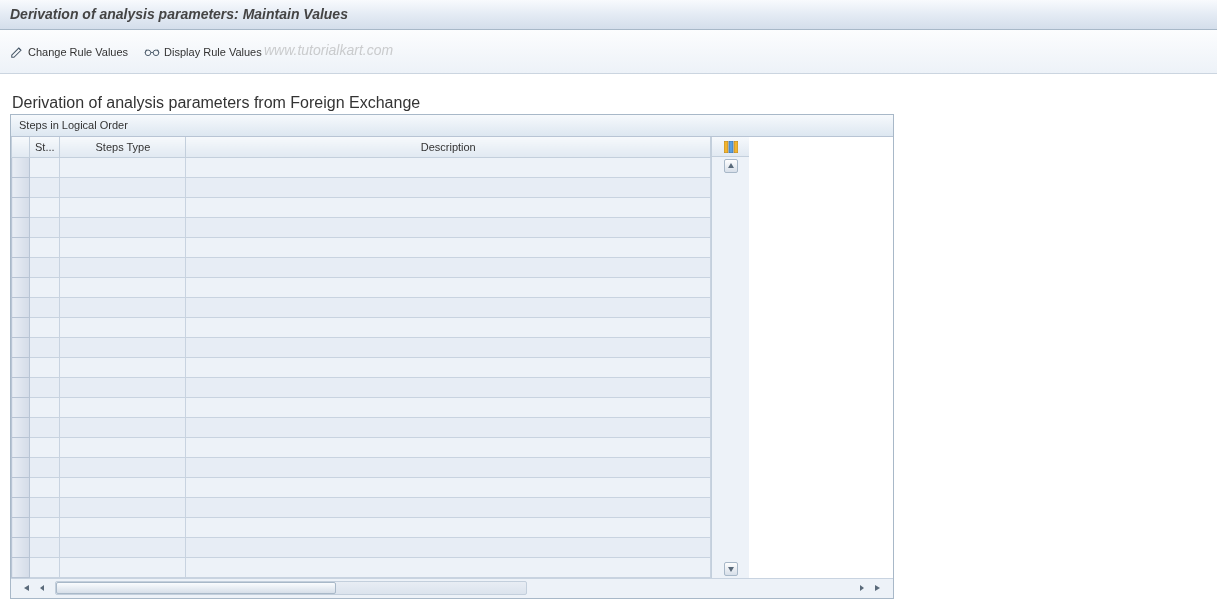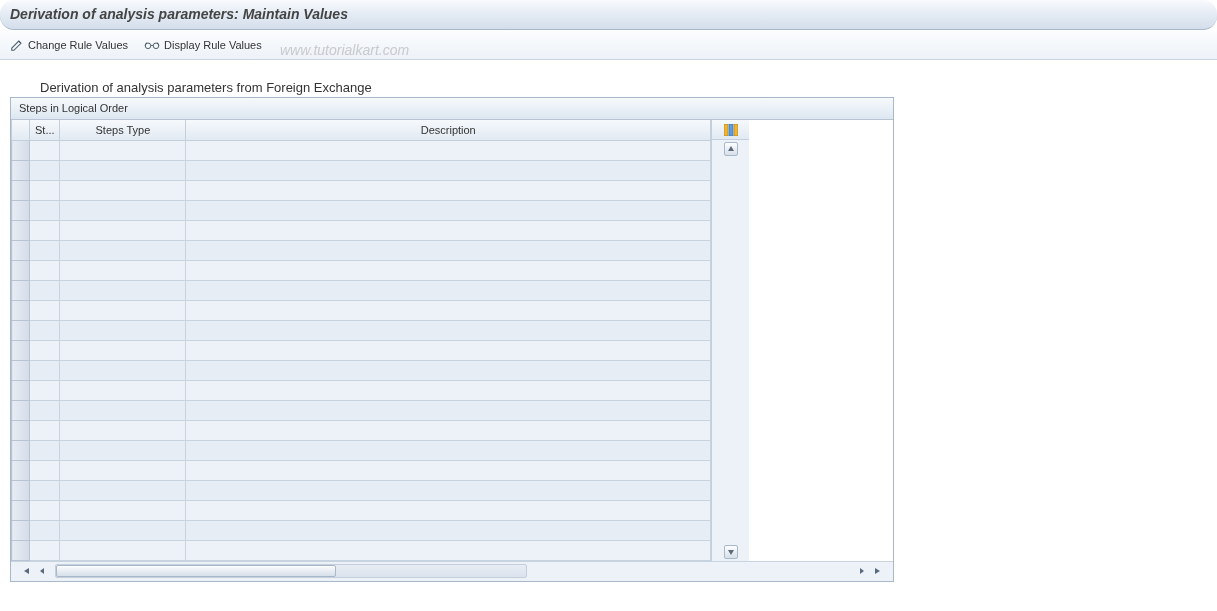--- a/index.html
+++ b/index.html
@@ -1,25 +1,25 @@
 <!DOCTYPE html>
 <html><head>
   <meta charset="utf-8">
   <style>
     * { box-sizing: border-box; margin: 0; padding: 0; }
     html, body { width: 1217px; height: 611px; overflow: hidden; font-family: Arial, sans-serif; font-size: 11px; background: #fff; color: #333; }
-    .title-bar { height: 30px; background: linear-gradient(to bottom, #f8fafd 0%, #e4ebf4 50%, #d4deeb 100%); border-bottom: 1px solid #a8b8c8; padding: 6px 10px; border-radius: 14px; }
+    .title-bar { height: 30px; background: linear-gradient(to bottom, #f8fafd 0%, #e4ebf4 50%, #d4deeb 100%); border-bottom: 1px solid #a8b8c8; padding: 6px 10px; }
     .title-bar h1 { font-style: italic; font-weight: bold; font-size: 14px; color: #444; }
-    .toolbar { height: 30px; background: linear-gradient(to bottom, #fcfdfe 0%, #edf2f8 100%); border-bottom: 1px solid #cbd5e0; padding: 4px 10px; display: flex; align-items: center; gap: 16px; }
+    .toolbar { height: 44px; background: linear-gradient(to bottom, #fcfdfe 0%, #edf2f8 100%); border-bottom: 1px solid #cbd5e0; padding: 4px 10px; display: flex; align-items: center; gap: 16px; }
     .toolbar-btn { display: flex; align-items: center; gap: 4px; cursor: pointer; color: #333; }
     .icon-pencil { width: 14px; height: 14px; }
     .icon-glasses { width: 16px; height: 14px; }
-    .watermark { position: absolute; left: 280px; top: 42px; font-size: 14px; color: rgba(160,160,160,0.5); font-style: italic; pointer-events: none; z-index: 100; }
+    .watermark { position: absolute; left: 264px; top: 42px; font-size: 14px; color: rgba(160,160,160,0.5); font-style: italic; pointer-events: none; z-index: 100; }
     .content { padding: 20px 10px 10px 10px; }
-    .section-label { font-size: 13px; color: #333; margin-bottom: 2px; padding-left: 2px; margin-left: 28px; }
+    .section-label { font-size: 16px; color: #333; margin-bottom: 2px; padding-left: 2px; }
     .panel { width: 884px; border: 1px solid #a8b8c8; }
     .panel-header { height: 22px; background: linear-gradient(to bottom, #f6f9fc 0%, #dde7f1 100%); border-bottom: 1px solid #b8c4d4; padding: 4px 8px; font-size: 11px; color: #333; }
     .grid-wrap { display: flex; position: relative; }
     .grid-table { border-collapse: collapse; width: 700px; table-layout: fixed; }
     .grid-table th { background: linear-gradient(to bottom, #f6f9fc 0%, #e1e9f2 100%); border: 1px solid #c3cfdc; border-top: none; height: 20px; text-align: center; padding: 2px 4px; font-weight: normal; font-size: 11px; color: #333; overflow: hidden; white-space: nowrap; text-overflow: ellipsis; }
     .grid-table td { background: #edf2f8; border: 1px solid #c8d3e0; height: 20px; padding: 2px 4px; }
     .grid-table tbody tr:nth-child(even) td { background: #e7edf5; }
     .row-sel { width: 18px; background: linear-gradient(to right, #e8edf4 0%, #d4dce8 100%) !important; border: 1px solid #b8c4d4 !important; }
     .col-sel { width: 18px; }
     .col-st { width: 30px; }

